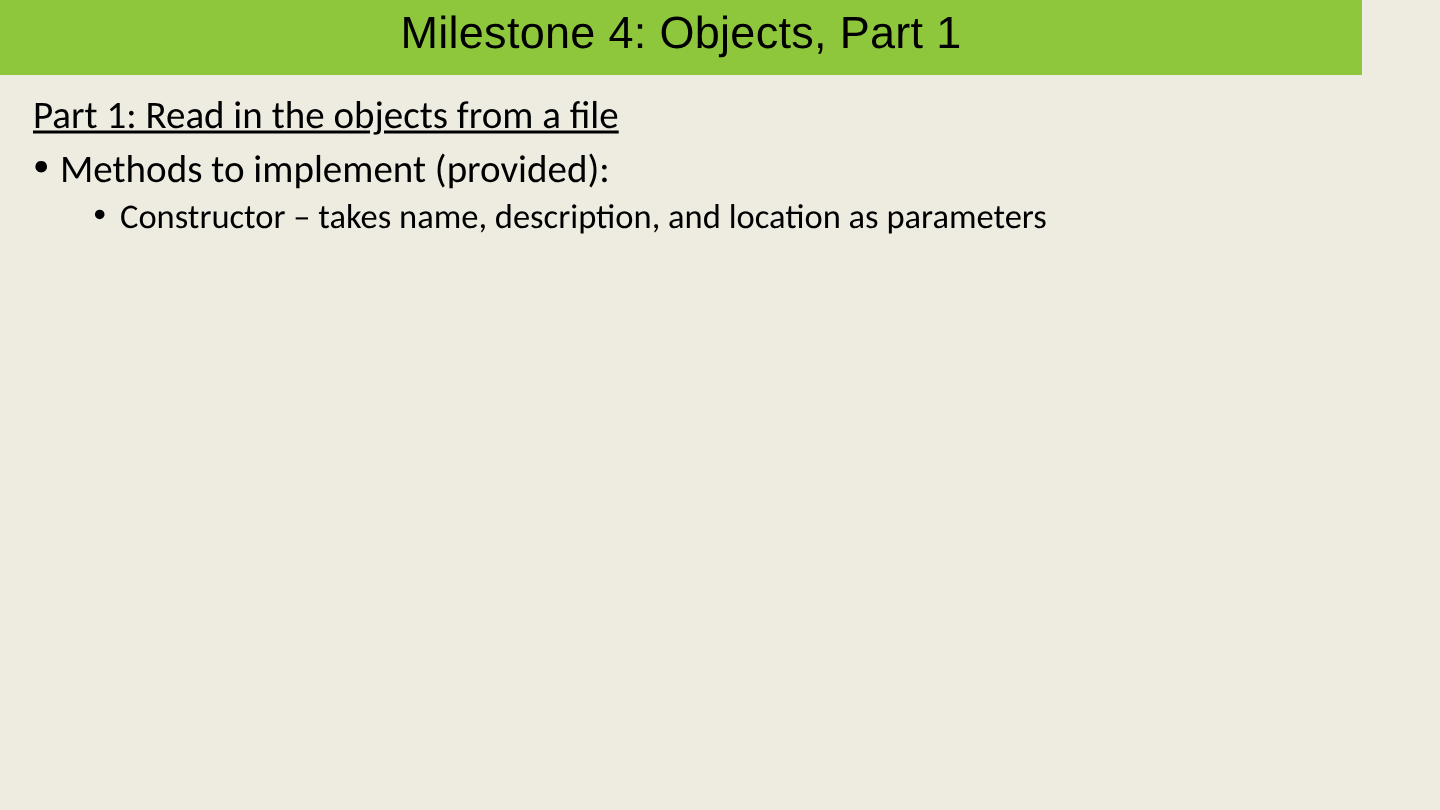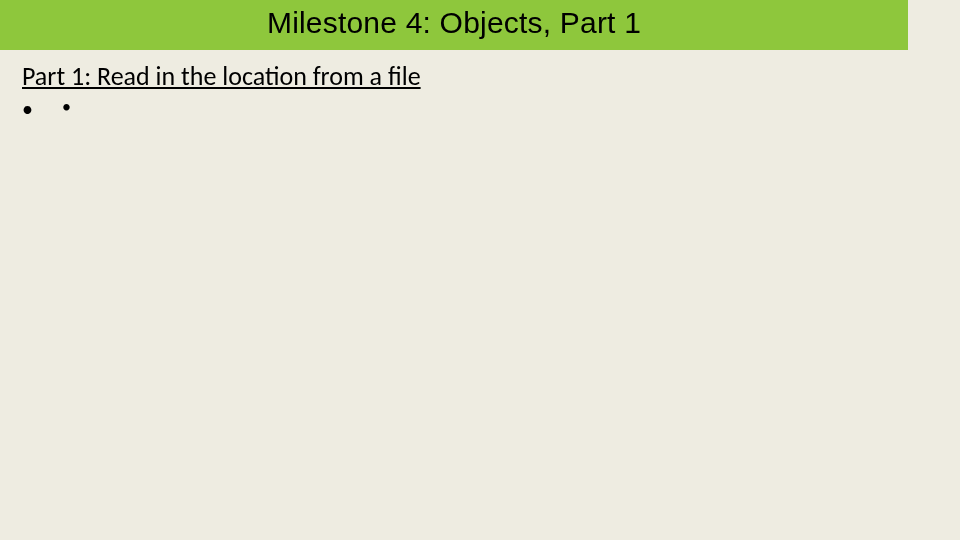--- a/index.html
+++ b/index.html
@@ -94,27 +94,29 @@
 </head>
 <body>
 
 <div class="slide">
 
   <div class="title-bar">
     <span class="title-text">Milestone 4: Objects, Part 1</span>
   </div>
 
   <div class="body">
-    <div class="h1">Part 1: Read in the location from a file</div>
+    <div class="h1">Part 1: Read in the objects from a file</div>
 
     <ul class="lvl1">
       <li>
+        <span>Methods to implement (provided):</span>
 
         <ul class="lvl2">
           <li>
+            <span>Constructor – takes name, description, and location as parameters</span>
 
 
           </li>
         </ul>
 
       </li>
     </ul>
   </div>
 
 </div>

